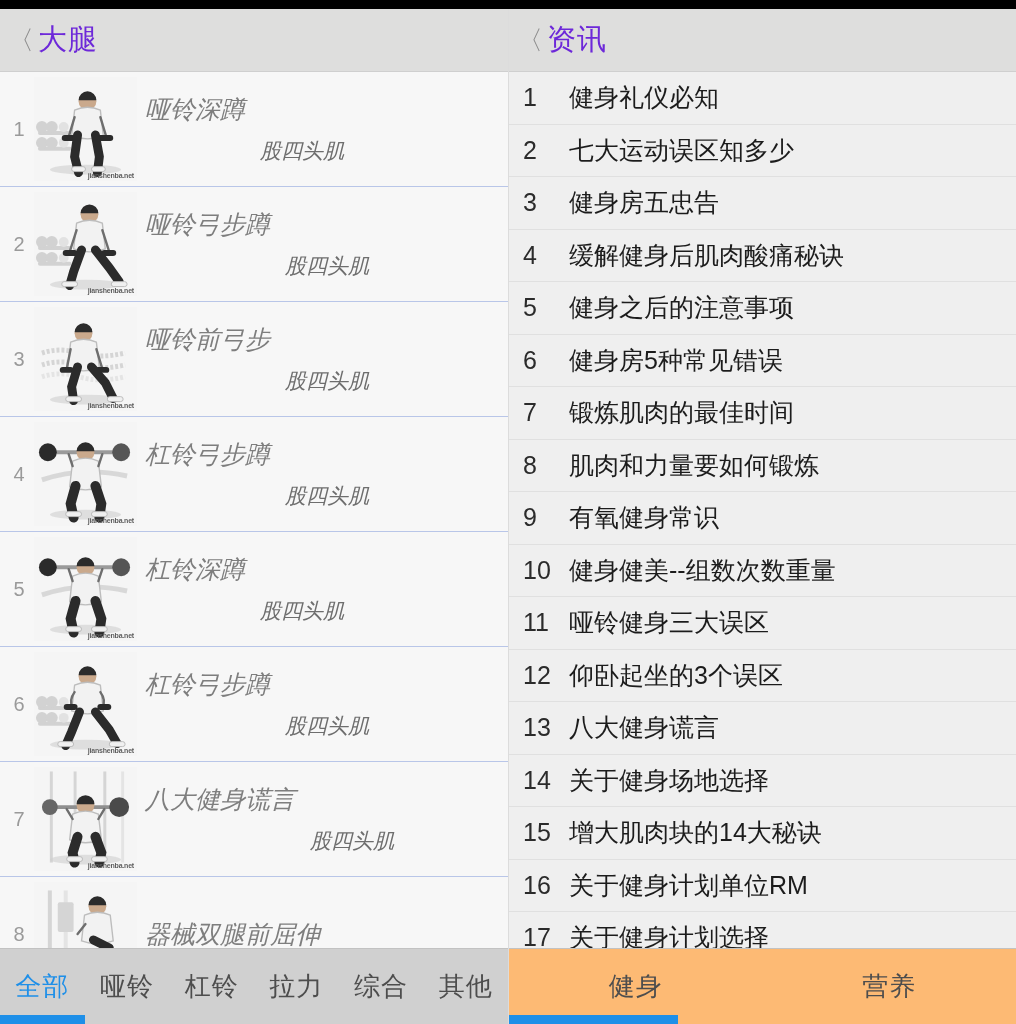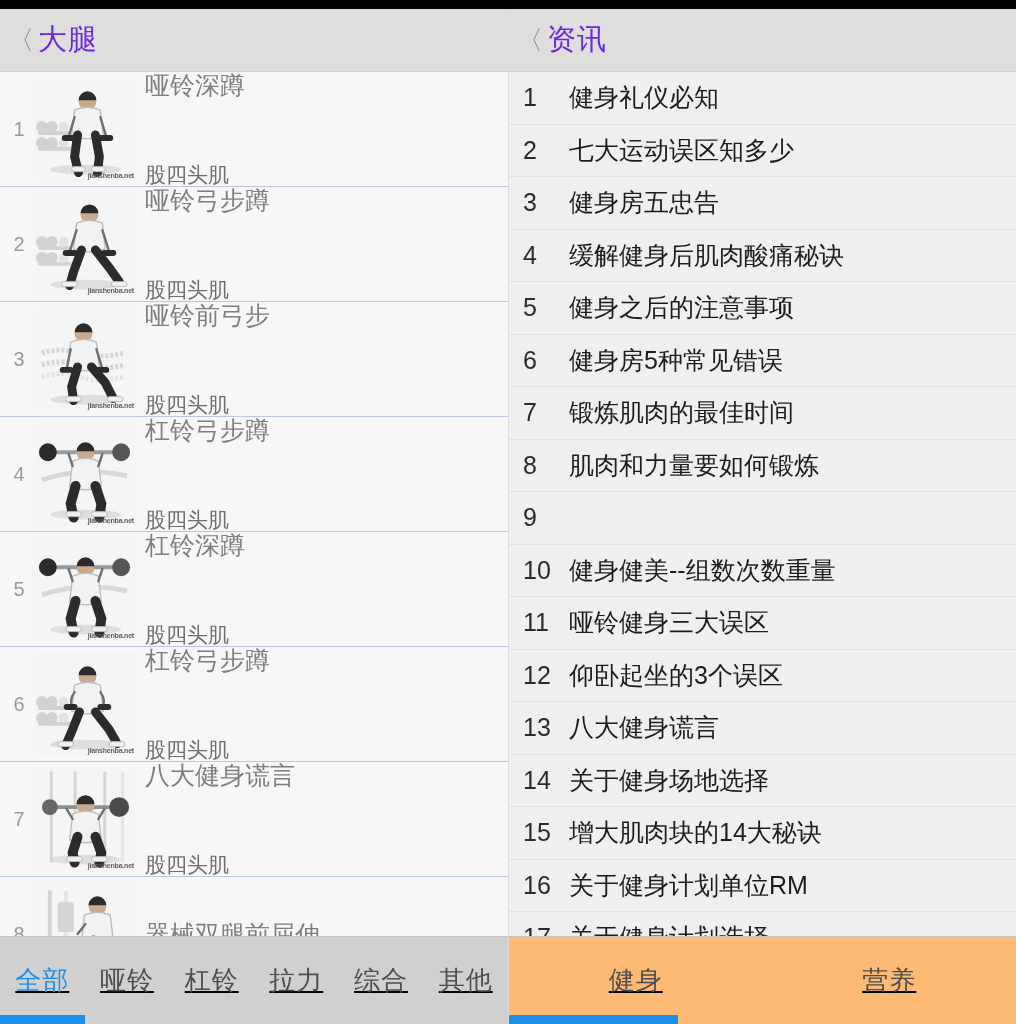--- a/index.html
+++ b/index.html
@@ -78,21 +78,21 @@
     margin-right: 8px;
   }
   .ex-thumb svg { display: block; width: 100%; height: 100%; }
   .wm {
     position: absolute; right: 3px; bottom: 2px;
     font-size: 7px; color: #5d5d5d;
     font-family: "Liberation Sans", sans-serif;
     font-weight: bold;
     letter-spacing: -0.2px;
   }
-  .ex-text { display: flex; flex-direction: column; justify-content: center; gap: 15px; }
+  .ex-text { display: flex; flex-direction: row; justify-content: center; gap: 15px; font-style: italic; }
   .ex-title { font-size: 25px; color: #7e7e7e; }
   .ex-sub   { font-size: 21px; color: #6e6e6e; margin-top: 44px; }
 
   
   .list-right { flex: 1 1 auto; overflow: hidden; background: #efefef; }
   .news-row {
     display: flex; align-items: center;
     height: 52.5px;
     border-bottom: 1px solid #e0e0e0;
     padding-left: 14px;
@@ -105,25 +105,24 @@
   }
   .news-title {
     font-size: 25px; color: #1c1c1c;
     margin-left: 12px;
     white-space: nowrap;
   }
 
   
   .tabbar {
     flex: 0 0 auto;
-    height: 88px;
+    height: 76px;
     background: #d0d0d0;
     position: relative;
     border-top: 1px solid #c2c2c2;
-    text-decoration: underline;
   }
   .tabs {
     display: flex; height: 100%;
     align-items: center;
   }
   .tab {
     flex: 1 1 0; text-align: center;
     font-size: 26px; color: #4d4d4d;
     letter-spacing: 1px;
     user-select: none;
@@ -446,20 +445,21 @@
             <div class="news-row">
               <span class="news-index">7</span>
               <span class="news-title">锻炼肌肉的最佳时间</span>
             </div>
             <div class="news-row">
               <span class="news-index">8</span>
               <span class="news-title">肌肉和力量要如何锻炼</span>
             </div>
             <div class="news-row">
               <span class="news-index">9</span>
+              <span class="news-title">有氧健身常识</span>
             </div>
             <div class="news-row">
               <span class="news-index">10</span>
               <span class="news-title">健身健美--组数次数重量</span>
             </div>
             <div class="news-row">
               <span class="news-index">11</span>
               <span class="news-title">哑铃健身三大误区</span>
             </div>
             <div class="news-row">

